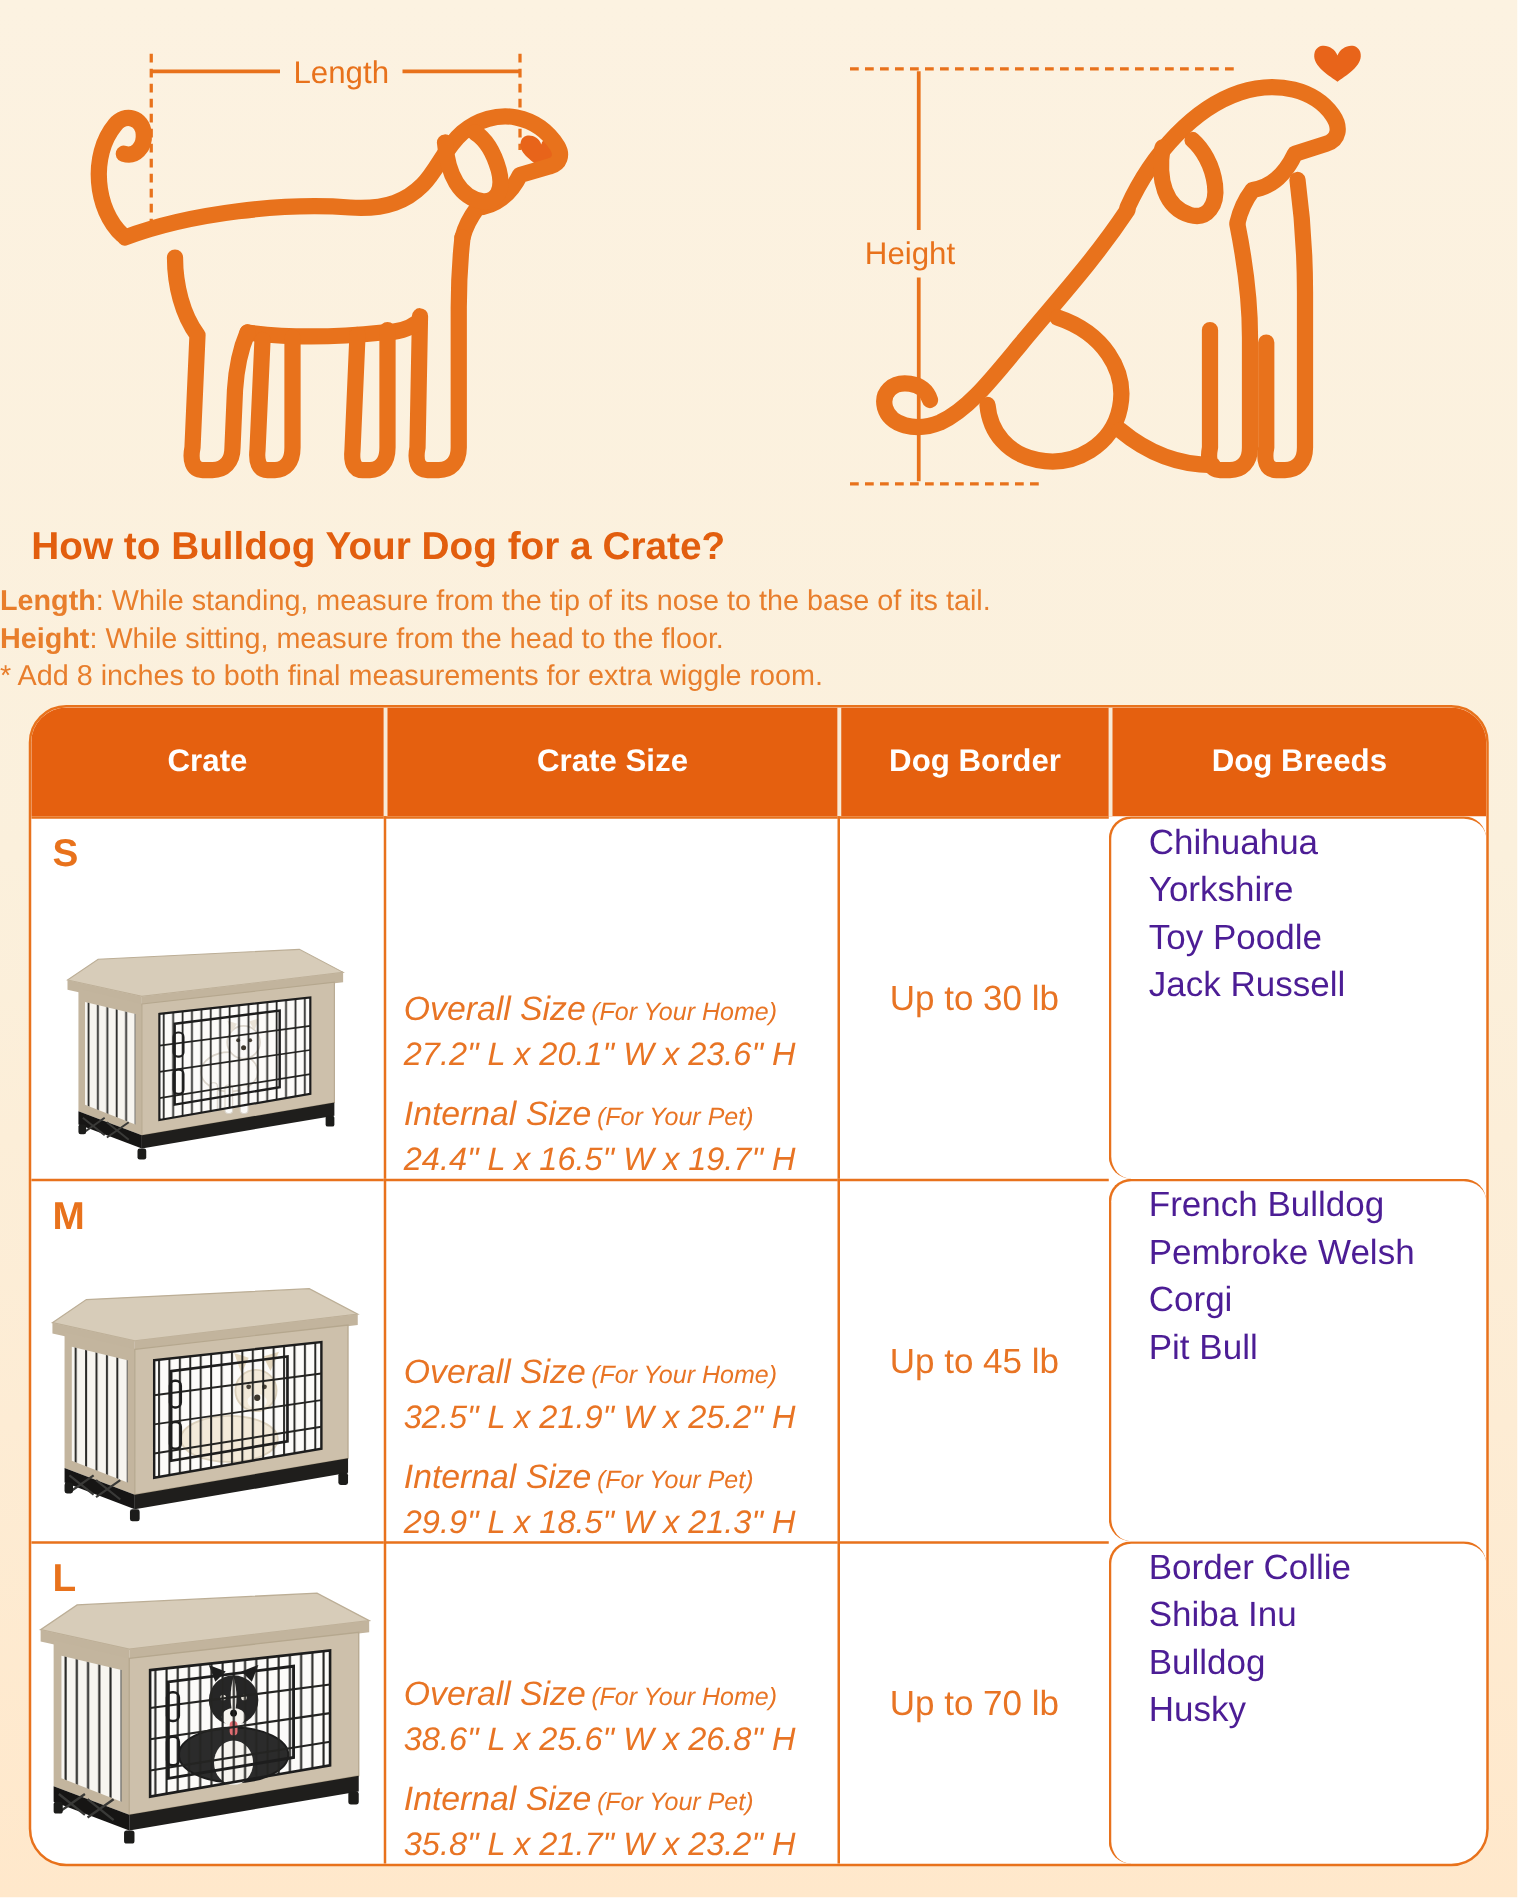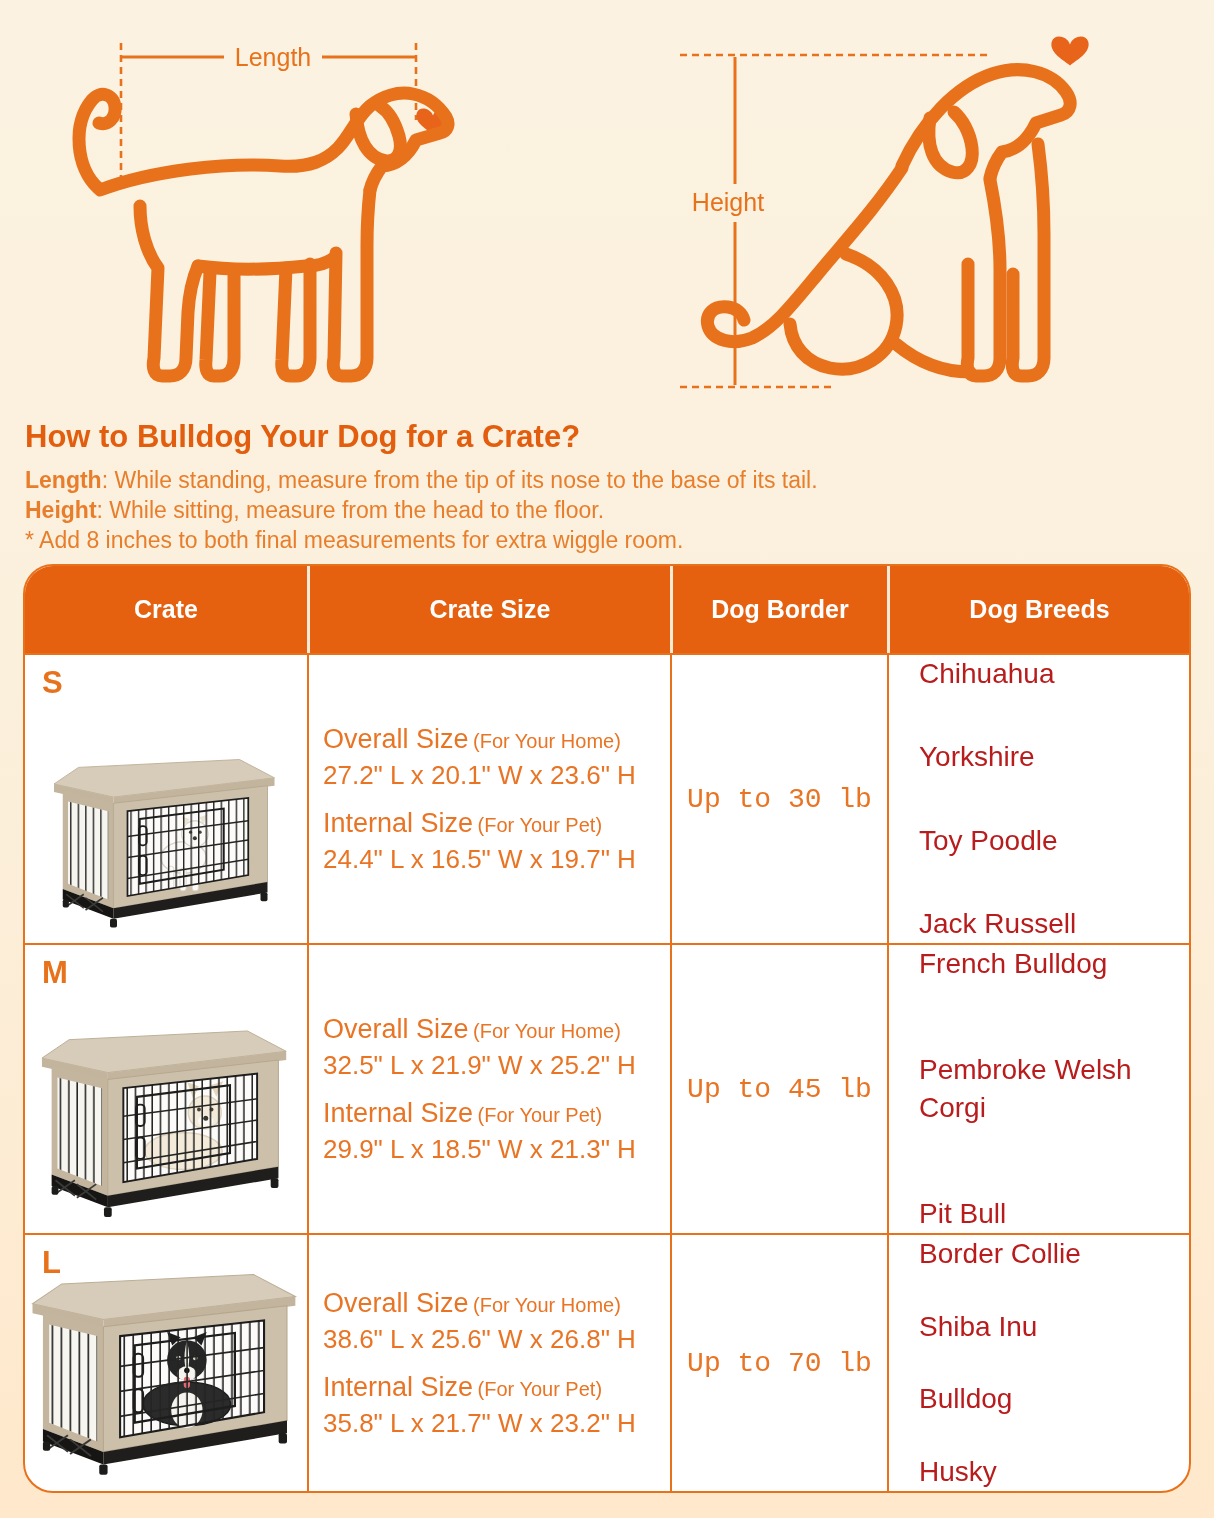--- a/index.html
+++ b/index.html
@@ -13,44 +13,44 @@
   .measure-row { position:relative; height:405px; }
   .svg-standing { position:absolute; left:58px; top:18px; }
   .svg-sitting  { position:absolute; left:640px; top:14px; }
   .dog-line { fill:none; stroke:#e8721c; stroke-width:13; stroke-linecap:round; stroke-linejoin:round; }
   .measure-solid  { stroke:#e8721c; stroke-width:3; fill:none; }
   .measure-dashed { stroke:#e8721c; stroke-width:2.6; fill:none; stroke-dasharray:7 5; }
   .svg-label { font:400 25px "Liberation Sans", sans-serif; fill:#e8721c; }
   .heart { fill:#e8641a; }
   
   .howto-heading { margin:14px 0 10px 25px; font-size:31px; font-weight:700; color:#e25e0e; }
-  .instructions { margin-left:25px; font-size:23px; line-height:30px; color:#e87e2c; }
+  .instructions { font-size:23px; line-height:30px; color:#e87e2c; }
   .instructions .b { font-weight:700; }
   
   .crate-table {
     margin:9px 23px 0; width:1168px; background:#ffffff;
     border:2px solid #e8721c; border-radius:30px; overflow:hidden;
     display:grid; grid-template-columns:282px 363px 217px 1fr;
     grid-template-rows:87px 290px 290px 258px;
   }
   .th {
     background:#e5600f; color:#ffffff; font-size:25px; font-weight:700;
     display:flex; align-items:center; justify-content:center;
   }
   .th + .th { border-left:3px solid #f7ead7; }
   .td { border-top:2px solid #e8721c; }
   .td.vline { border-left:2px solid #e8721c; }
   .cell-crate { position:relative; display:flex; flex-direction:column; align-items:center; justify-content:flex-end; padding-bottom:12px; }
   .size-letter { position:absolute; top:10px; left:17px; font-size:31px; font-weight:700; color:#e8721c; }
-  .cell-size { display:flex; flex-direction:column; justify-content:center; padding-left:14px; gap:17px; color:#e87424; }
+  .cell-size { display:flex; flex-direction:column; justify-content:flex-end; padding-left:14px; gap:17px; color:#e87424;font-style:italic; }
   .size-block .lbl { font-size:27px; }
   .size-block .note { font-size:20px; }
   .size-block .dims { font-size:26px; margin-top:5px; }
-  .cell-weight { display:flex; align-items:center; justify-content:center; font-size:28px; color:#e87424;font-family:Liberation Mono, monospace; }
-  .cell-breeds { display:flex; flex-direction:column; justify-content:space-between; padding:0 10px 0 30px; font-size:28px; line-height:38px; color:#b91c1c; }
+  .cell-weight { display:flex; align-items:center; justify-content:center; font-size:28px; color:#e87424; }
+  .cell-breeds { display:flex; flex-direction:column; justify-content:flex-start; padding:0 10px 0 30px; font-size:28px; line-height:38px; color:#4c1d95;border-radius:18px; }
 </style>
 </head>
 <body>
 
 <div class="page">
 
   <div class="measure-row">
 
     <svg class="svg-standing" width="470" height="385" viewBox="0 0 470 385">
       <line class="measure-dashed" x1="63" y1="25" x2="63" y2="162"></line>

